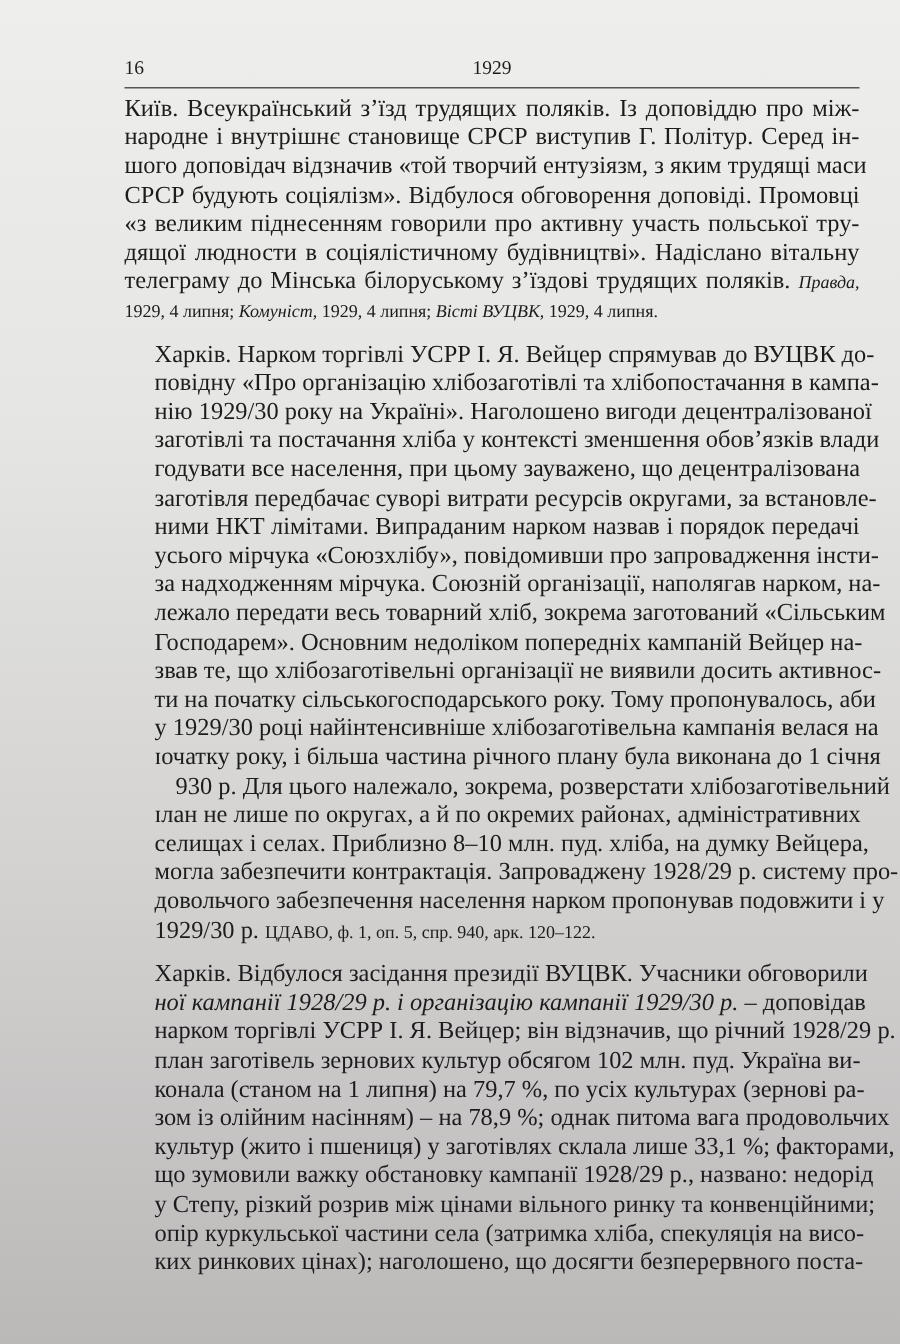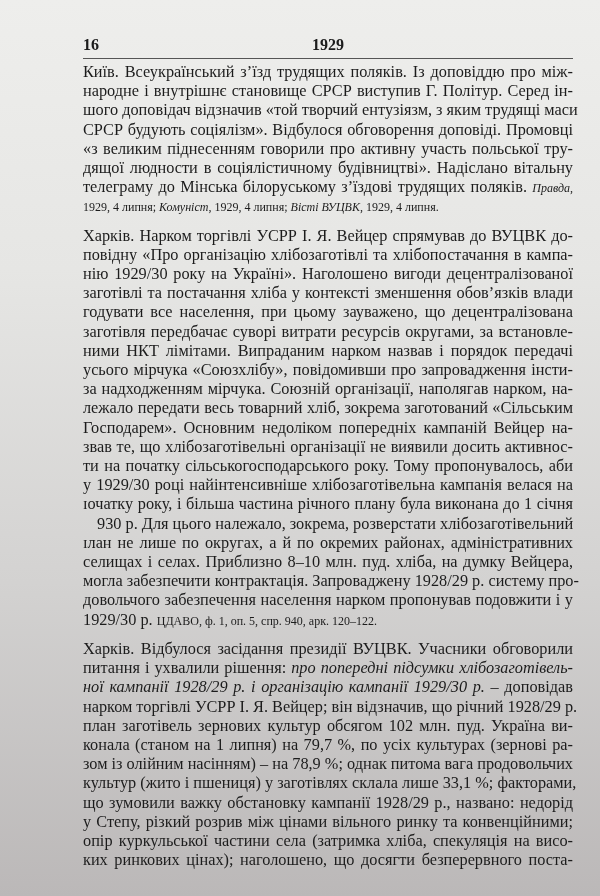--- a/index.html
+++ b/index.html
@@ -18,23 +18,22 @@
     .page {
       position: absolute;
       left: 83px;
       top: 34px;
       width: 490px;
     }
     .running-head {
       position: relative;
       height: 24px;
       border-bottom: 1.2px solid #555;
-      font-size: 16px;
+      font-size: 13px;
       line-height: 22px;
-      font-weight: bold;
     }
     .running-head .page-number {
       position: absolute;
       left: 0;
       top: 0;
     }
     .running-head .year {
       position: absolute;
       left: 0;
       right: 0;
@@ -42,21 +41,21 @@
       text-align: center;
     }
     .entry {
       margin: 0;
       font-size: 16.3px;
       line-height: 19.2px;
       text-align: justify;
       text-align-last: left;
     }
     .entries { padding-top: 3px; }
-    .entry + .entry { margin-top: 8px; }
+    .entry + .entry { margin-top: 8px; margin-left: 20px; }
     .line {
       display: block;
       text-align: justify;
       text-align-last: justify;
       white-space: nowrap;
     }
     .line.last {
       text-align-last: left;
     }
     .src {
@@ -107,21 +106,20 @@
       <span class="line" style="padding-left:14px;">930 р. Для цього належало, зокрема, розверстати хлібозаготівельний</span>
       <span class="line">ɪлан не лише по округах, а й по окремих районах, адміністративних</span>
       <span class="line">селищах і селах. Приблизно 8–10 млн. пуд. хліба, на думку Вейцера,</span>
       <span class="line">могла забезпечити контрактація. Запроваджену 1928/29 р. систему про-</span>
       <span class="line">довольчого забезпечення населення нарком пропонував подовжити і у</span>
       <span class="line last"><span>1929/30 р. </span><span class="src">ЦДАВО, ф. 1, оп. 5, спр. 940, арк. 120–122.</span></span>
     </div>
 
     <div class="entry">
       <span class="line">Харків. Відбулося засідання президії ВУЦВК. Учасники обговорили</span>
-      <span class="line"><span>питання і ухвалили рішення: </span><span class="it">про попередні підсумки хлібозаготівель-</span></span>
       <span class="line"><span class="it">ної кампанії 1928/29 р. і організацію кампанії 1929/30 р.</span><span> – доповідав</span></span>
       <span class="line">нарком торгівлі УСРР І. Я. Вейцер; він відзначив, що річний 1928/29 р.</span>
       <span class="line">план заготівель зернових культур обсягом 102 млн. пуд. Україна ви-</span>
       <span class="line">конала (станом на 1 липня) на 79,7 %, по усіх культурах (зернові ра-</span>
       <span class="line">зом із олійним насінням) – на 78,9 %; однак питома вага продовольчих</span>
       <span class="line">культур (жито і пшениця) у заготівлях склала лише 33,1 %; факторами,</span>
       <span class="line">що зумовили важку обстановку кампанії 1928/29 р., названо: недорід</span>
       <span class="line">у Степу, різкий розрив між цінами вільного ринку та конвенційними;</span>
       <span class="line">опір куркульської частини села (затримка хліба, спекуляція на висо-</span>
       <span class="line">ких ринкових цінах); наголошено, що досягти безперервного поста-</span>

